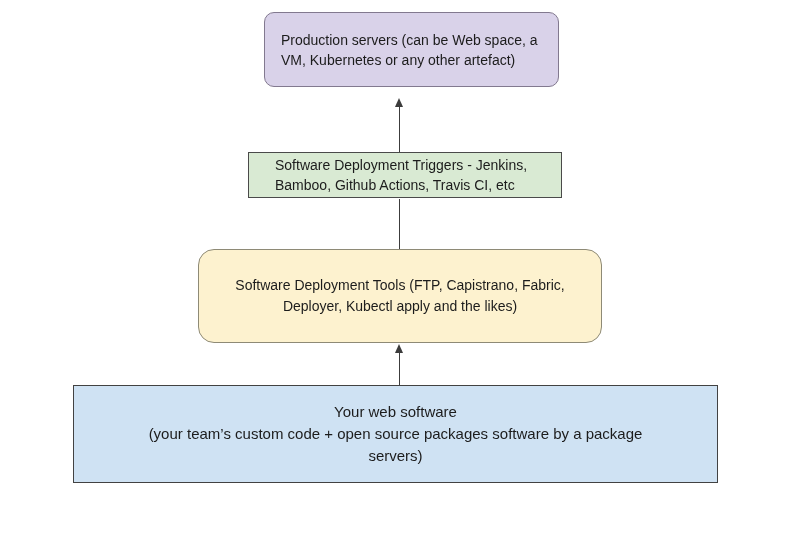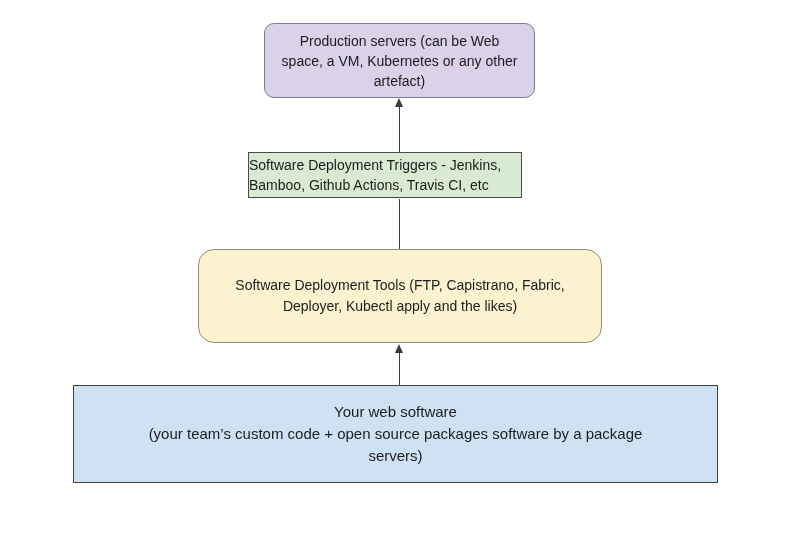--- a/index.html
+++ b/index.html
@@ -17,35 +17,34 @@
     position: absolute;
     box-sizing: border-box;
     border: 1.5px solid #555;
     display: flex;
     align-items: center;
     justify-content: center;
     color: var(--text-color, #1c1c1c);
   }
 
   .node-production {
-    left: 264px; top: 23px;
-    width: 271px; height: 75px;
+    left: 264px; top: 12px;
+    width: 295px; height: 75px;
     border-radius: 10px;
     font-size: 14px; line-height: 20px;
-    text-align: center;
     padding: 4px 16px;
   }
 
   .node-triggers {
     left: 248px; top: 152px;
-    width: 274px; height: 46px;
+    width: 314px; height: 46px;
     font-size: 14px; line-height: 20px;
     text-align: left;
     justify-content: flex-start;
-    padding: 2px 0;
+    padding: 2px 26px;
   }
 
   .node-tools {
     left: 198px; top: 249px;
     width: 404px; height: 94px;
     border-radius: 16px;
     font-size: 14px; line-height: 21px;
     text-align: center;
     padding: 4px 8px;
   }

